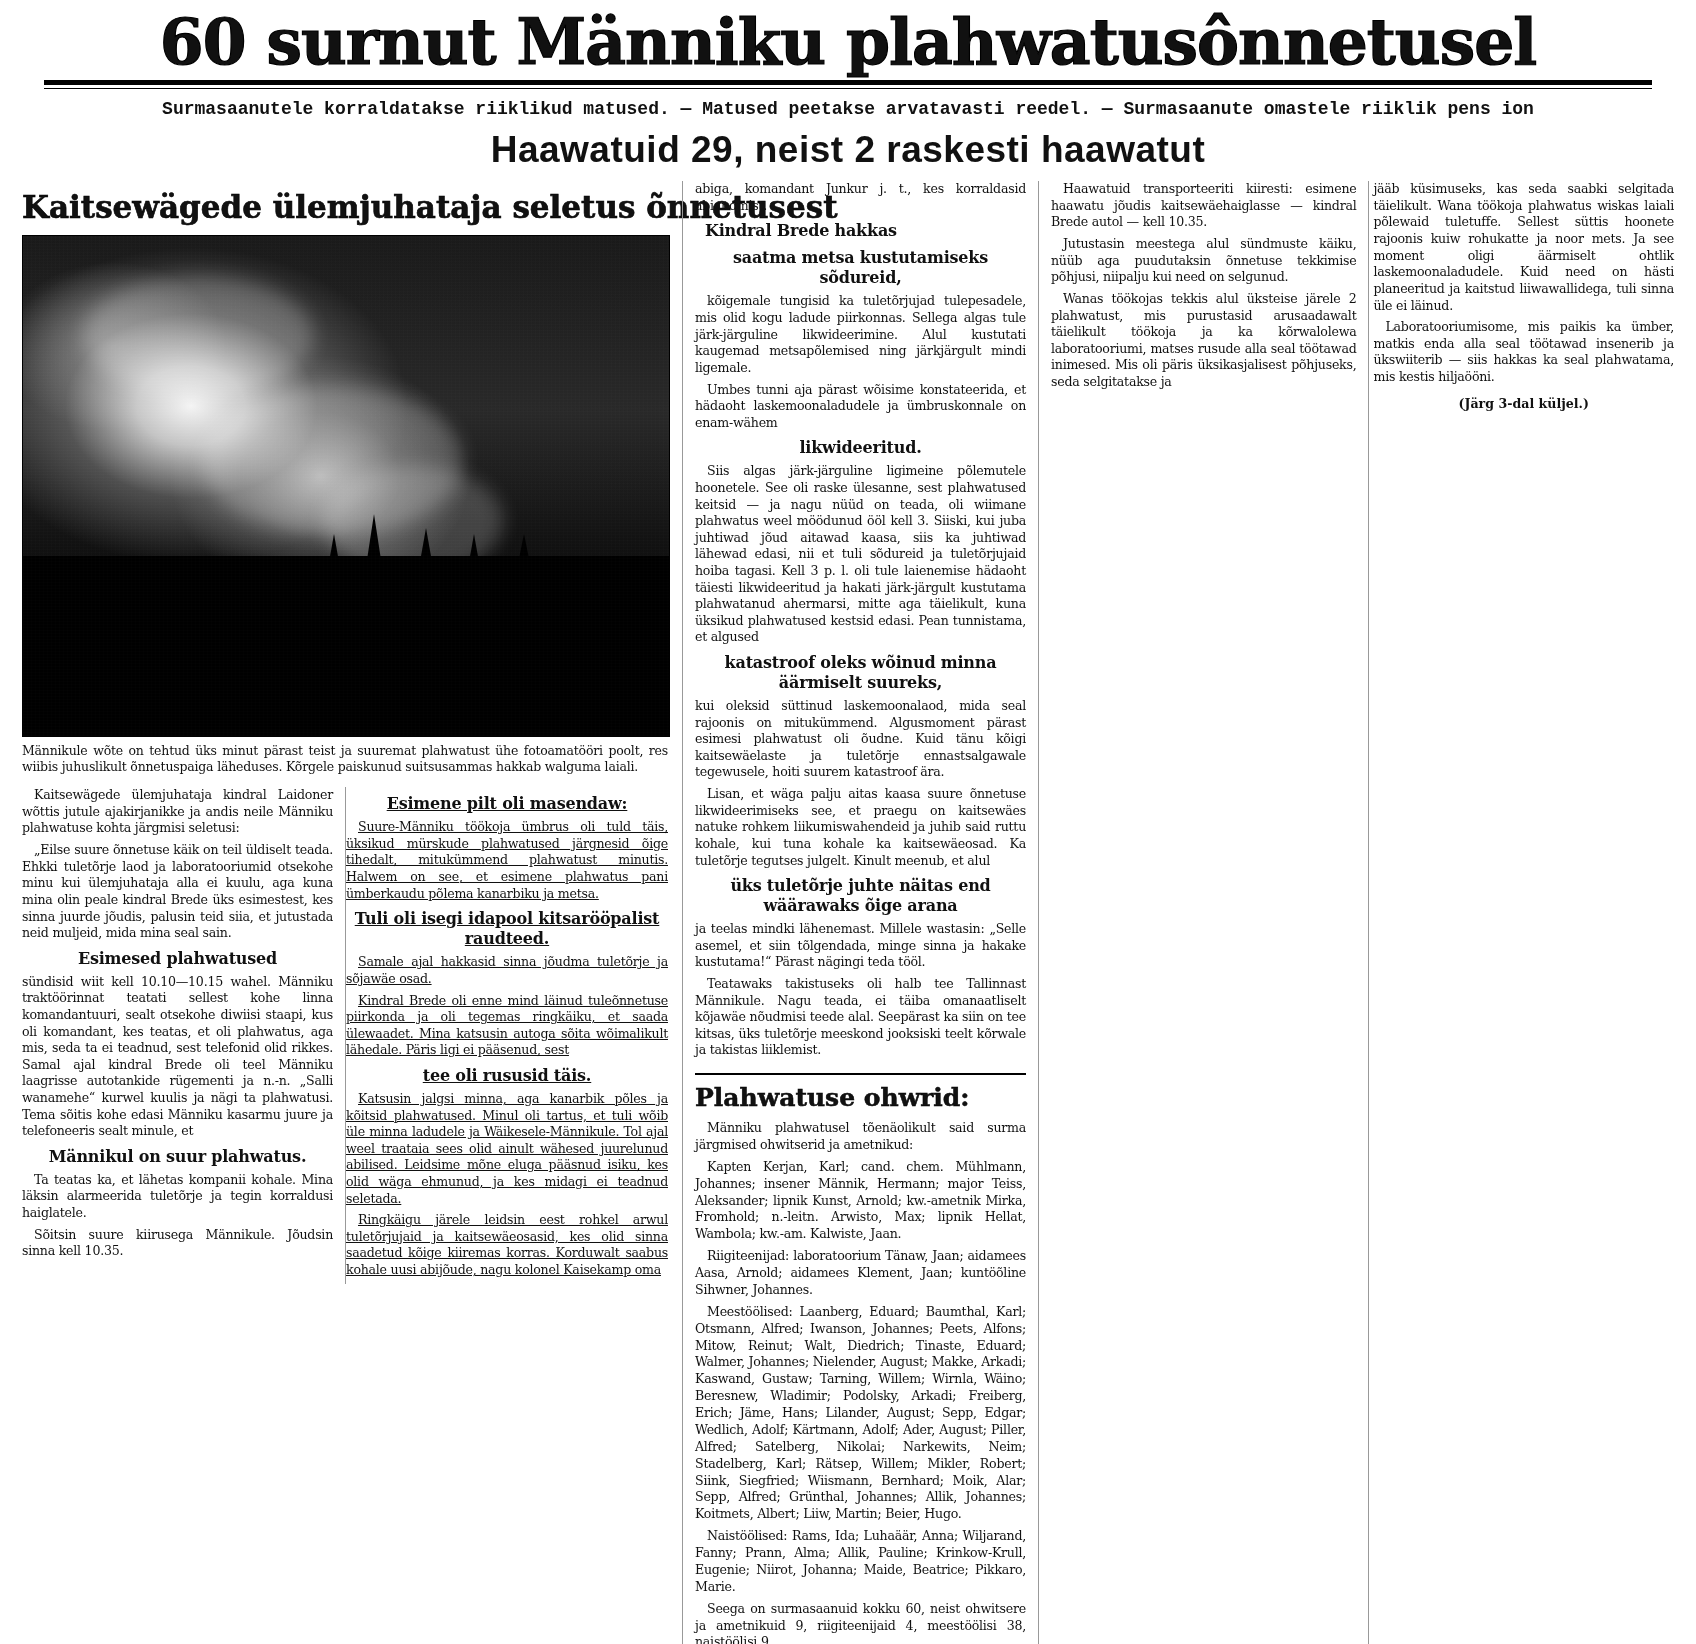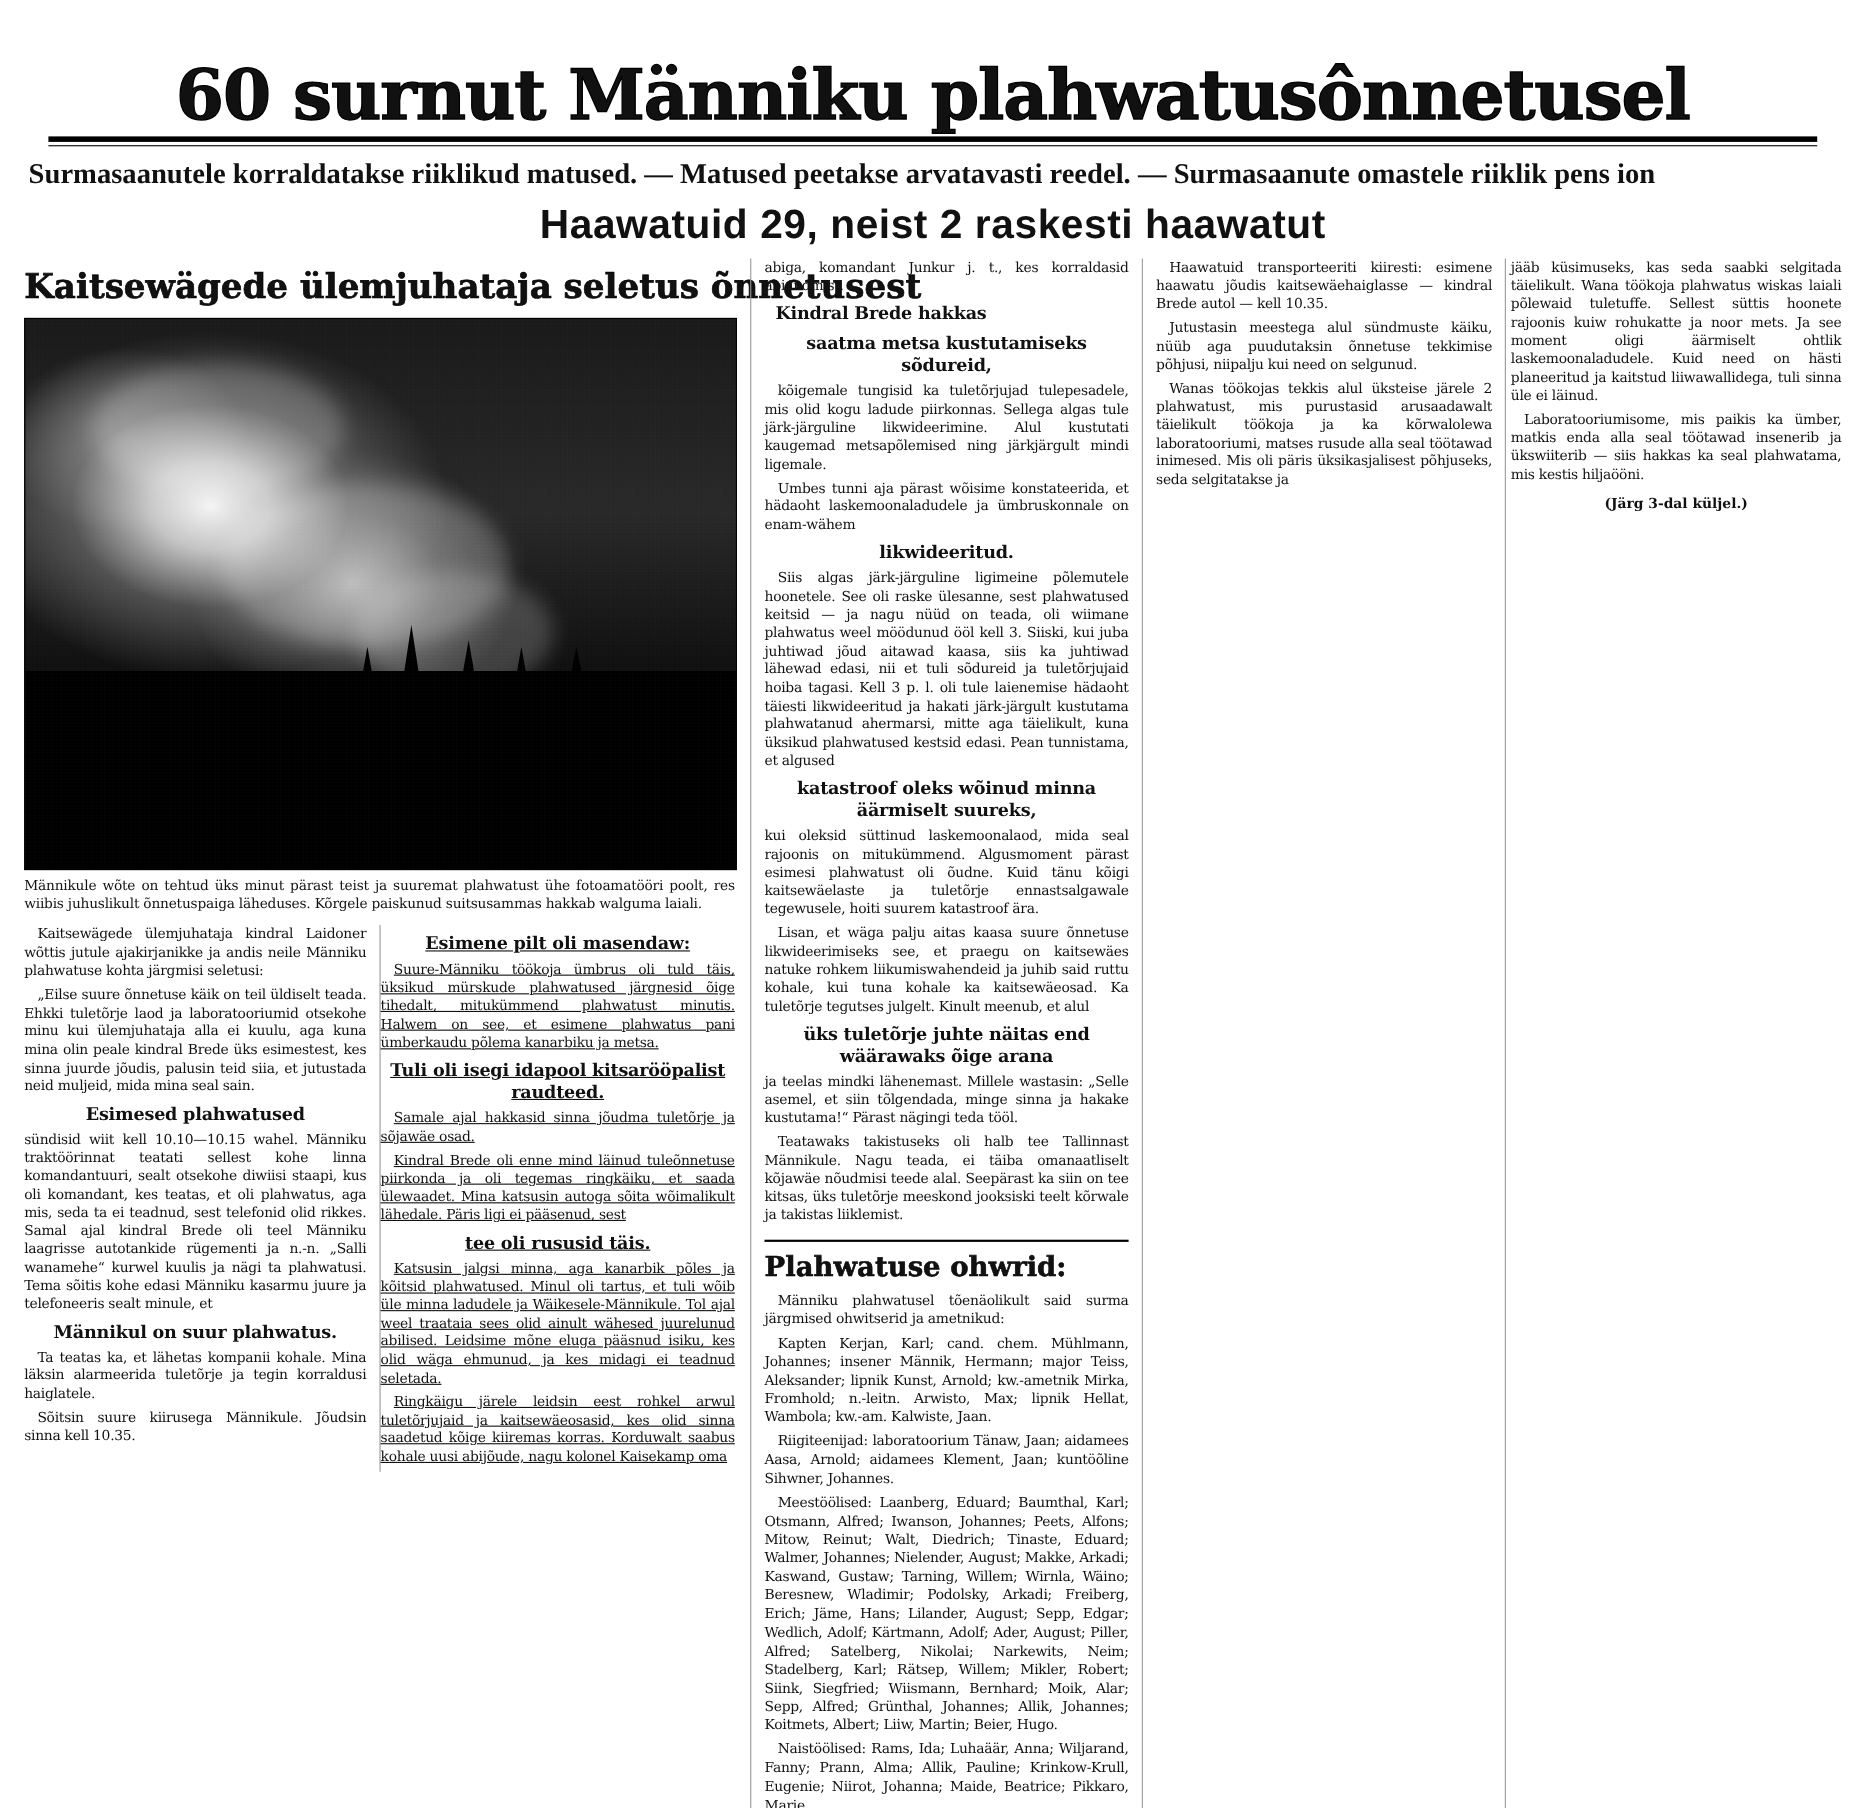--- a/index.html
+++ b/index.html
@@ -19,21 +19,20 @@
     width: 1696px;
     height: 1644px;
     padding: 0;
     box-sizing: border-box;
     position: relative;
   }
 
   
   .masthead {
     padding: 6px 26px 0 26px;
-    margin-top: 44px;
   }
   .headline-main {
     font-family: "DejaVu Serif", serif;
     font-weight: bold;
     font-size: 63px;
     line-height: 1.02;
     text-align: center;
     letter-spacing: -1px;
     -webkit-text-stroke: 1.2px #000;
     margin: 4px 0 6px 0;
@@ -41,23 +40,24 @@
   }
   .rule-thick {
     border-top: 5px solid #000;
     margin: 4px 18px 2px 18px;
   }
   .rule-thin {
     border-top: 1.5px solid #000;
     margin: 3px 18px 10px 18px;
   }
   .subhead-1 {
-    font-family: Liberation Serif, serif;
-    font-weight: bold;
-    font-size: 26px;
+    font-family: Liberation Mono, monospace;
+    font-weight: bold;
+    font-size: 18px;
+    text-align: center;
     letter-spacing: 0px;
     margin: 4px 0 10px 0;
     white-space: nowrap;
   }
   .subhead-2 {
     font-family: "Liberation Sans", sans-serif;
     font-weight: bold;
     font-size: 37px;
     text-align: center;
     letter-spacing: 0.5px;

